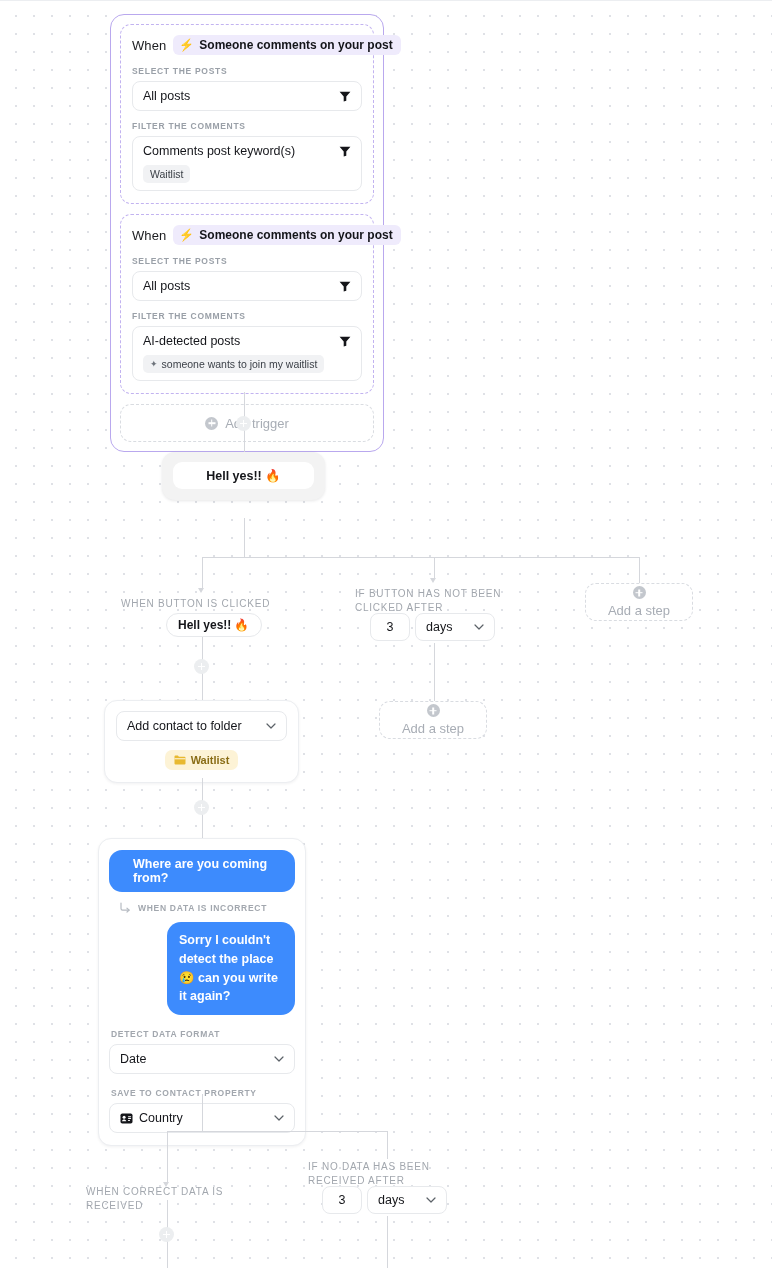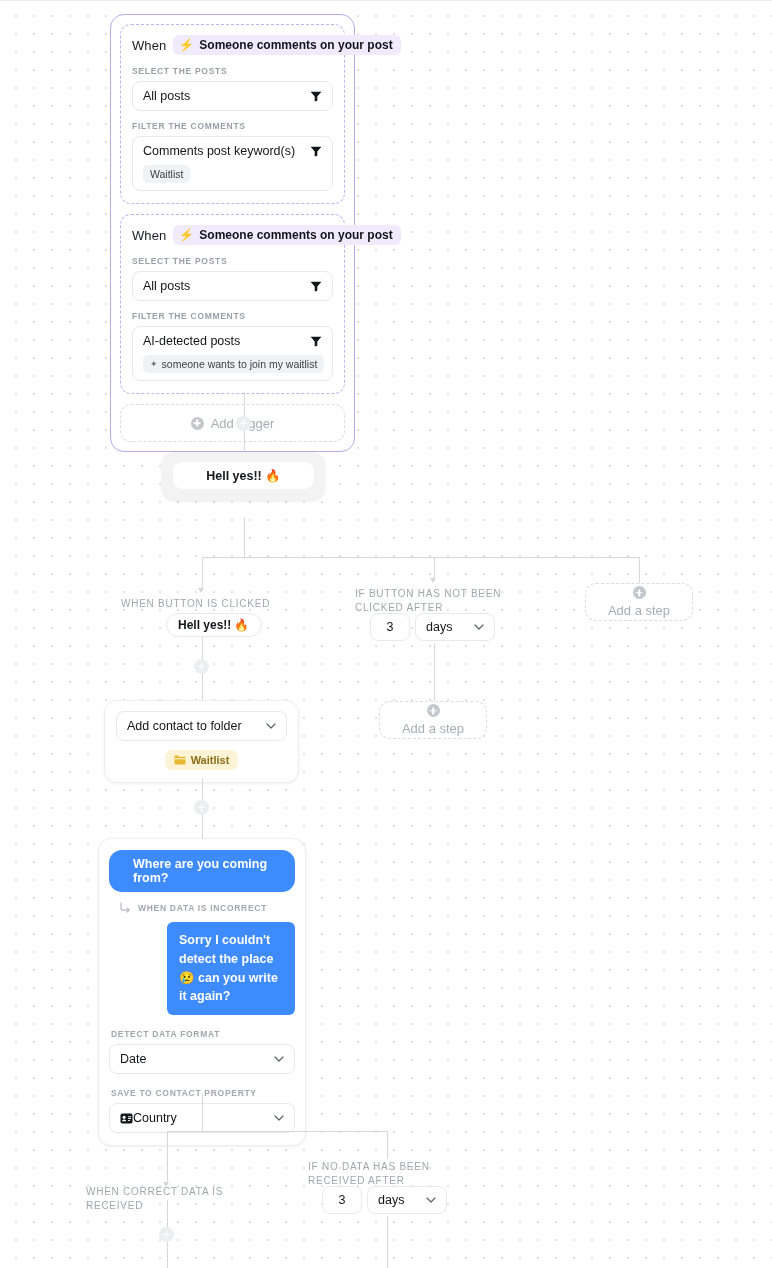--- a/index.html
+++ b/index.html
@@ -62,21 +62,21 @@
     background: #ffffff;
   }
   .plus-node::before { width: 7px; height: 1.5px; }
   .plus-node::after  { width: 1.5px; height: 7px; }
 
   
   .trigger-group {
     position: absolute;
     left: 110px;
     top: 14px;
-    width: 245px;
+    width: 274px;
     box-sizing: border-box;
     border: 1.5px solid #b9a8ee;
     border-radius: 14px;
     background: #ffffff;
     padding: 9px;
   }
   .trigger-card {
     box-sizing: border-box;
     border: 1.5px dashed #c2b3f0;
     border-radius: 11px;
@@ -318,20 +318,21 @@
     display: flex;
     align-items: center;
     justify-content: space-between;
     padding: 0 10px;
     font-size: 12.5px;
     color: #14151a;
   }
   .select-left {
     display: flex;
     align-items: center;
+    gap: 6px;
     text-align: right;
   }
   .tag-yellow {
     display: inline-flex;
     align-items: center;
     gap: 5px;
     background: #fdf3d6;
     border-radius: 7px;
     padding: 4px 9px;
     font-size: 11px;
@@ -379,21 +380,21 @@
   .incorrect-label {
     font-size: 8.5px;
     font-weight: bold;
     letter-spacing: .7px;
     color: #a2a7ae;
     text-transform: uppercase;
   }
   .bubble-blue-2 {
     background: #3d8bfd;
     color: #ffffff;
-    border-radius: 6px;
+    border-radius: 14px;
     font-size: 12.5px;
     font-weight: bold;
     padding: 9px 12px;
     margin-left: 58px;
     line-height: 1.5;
   }
   .q-field-label {
     font-size: 8.5px;
     font-weight: bold;
     letter-spacing: .7px;

